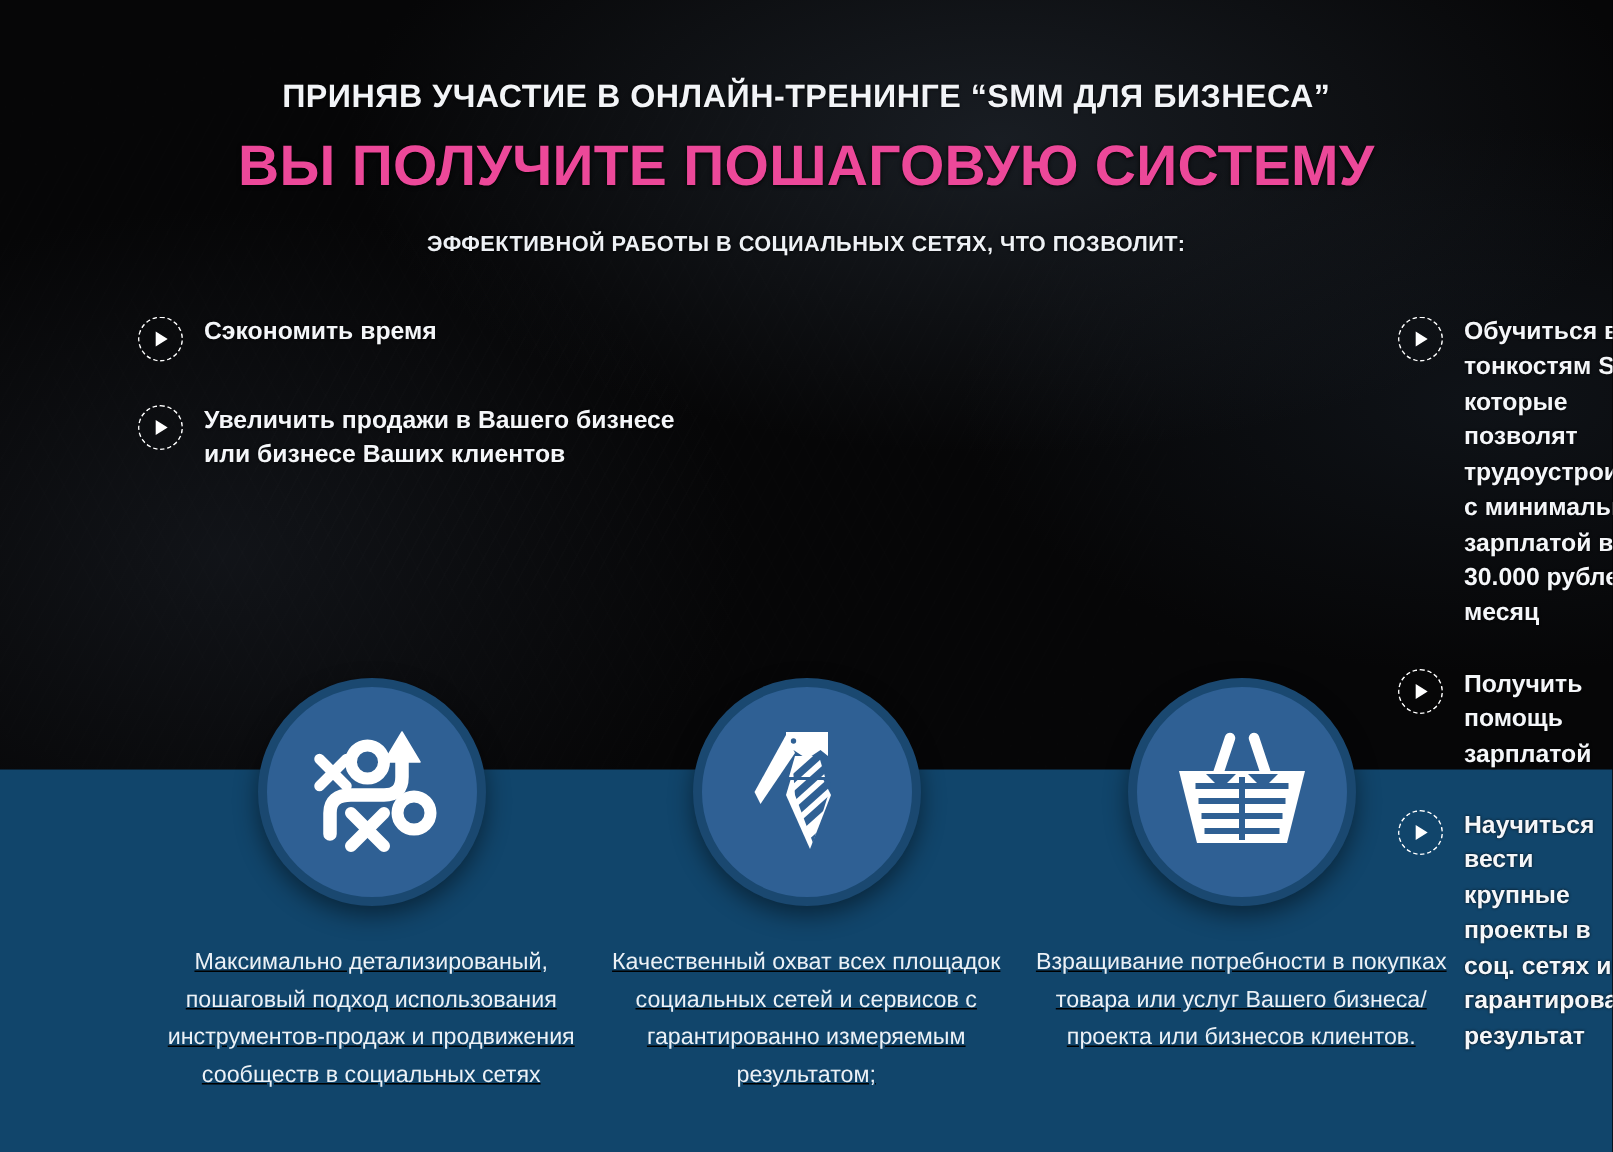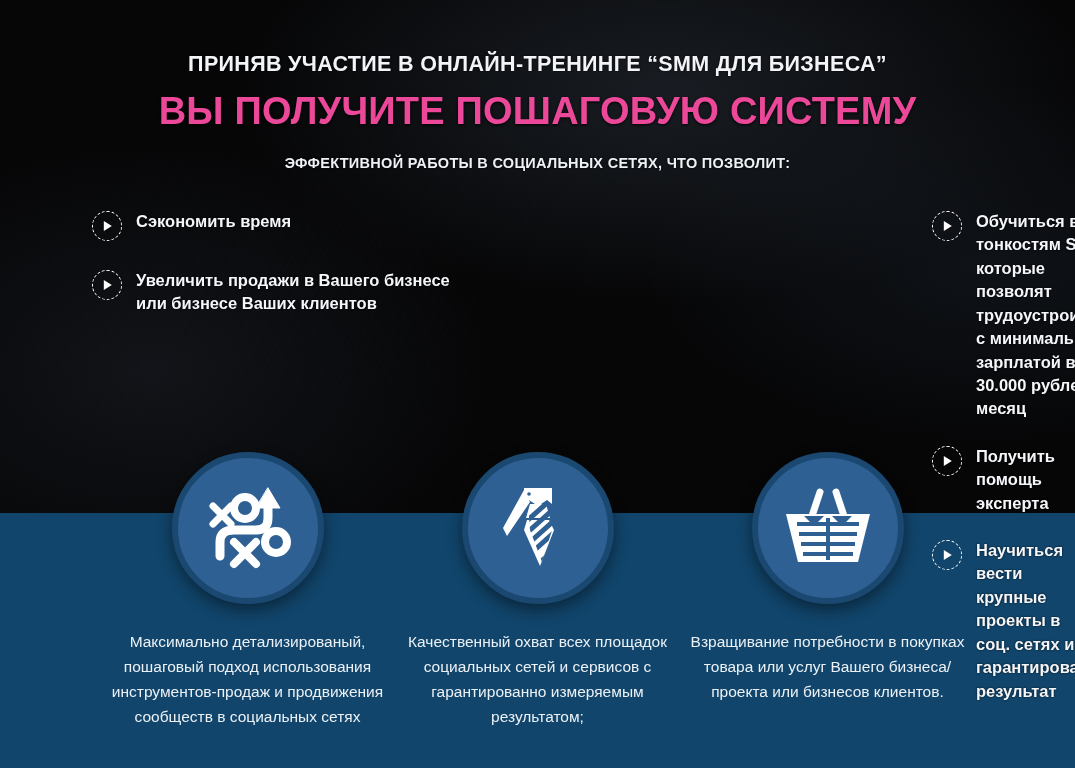--- a/index.html
+++ b/index.html
@@ -138,20 +138,21 @@
     width: 1075px;
     display: flex;
     justify-content: center;
     z-index: 6;
   }
   .card {
     width: 290px;
     display: flex;
     flex-direction: column;
     align-items: center;
+    text-decoration: underline;
   }
   .card-circle {
     width: 152px; height: 152px;
     border-radius: 50%;
     background: #2f6094;
     border: 6px solid #1a4870;
     display: flex;
     align-items: center;
     justify-content: center;
     box-shadow: 0 6px 16px rgba(0,0,0,0.45);
@@ -208,21 +209,21 @@
         <span class="play-badge">
             <span class="tri"></span>
           </span>
         <span class="benefit-text">Обучиться всем тонкостям SMM, которые позволят трудоустроиться с минимальной зарплатой в 30.000 рублей/месяц</span>
       </div>
 
       <div class="benefit">
         <span class="play-badge">
             <span class="tri"></span>
           </span>
-        <span class="benefit-text">Получить помощь эксперта</span>
+        <span class="benefit-text">Получить помощь зарплатой</span>
       </div>
 
       <div class="benefit">
         <span class="play-badge">
             <span class="tri"></span>
           </span>
         <span class="benefit-text">Научиться вести крупные проекты в соц. сетях и гарантировать результат</span>
       </div>
 
     </div>

